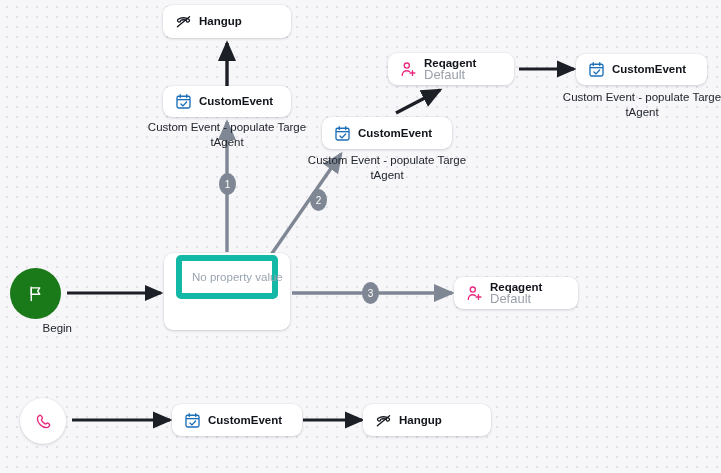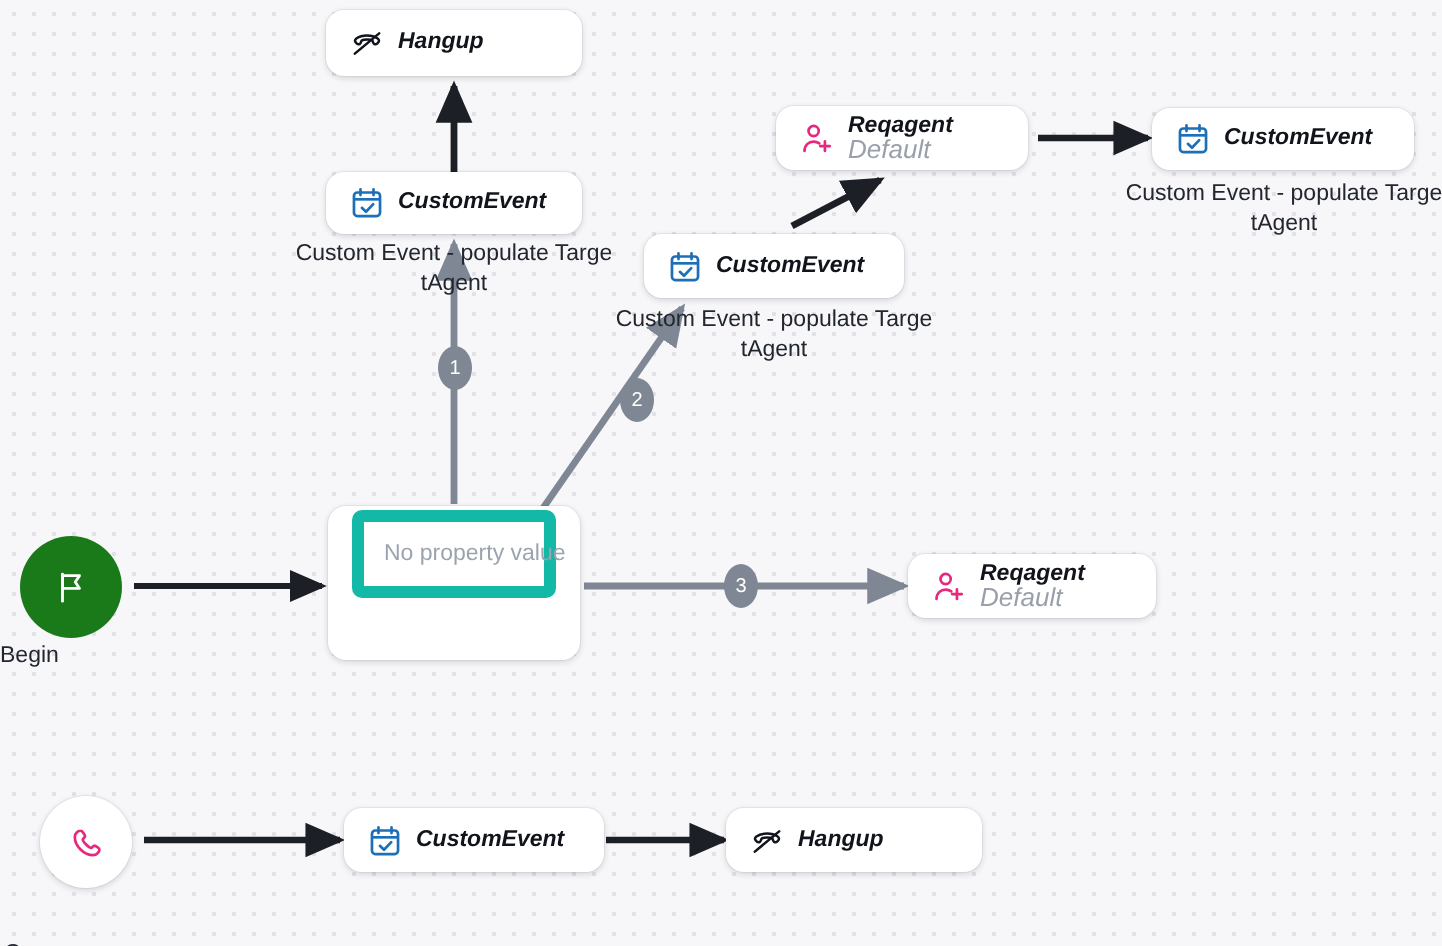--- a/index.html
+++ b/index.html
@@ -67,21 +67,20 @@
     font-size: 13px;
     color: #9aa0ab;
     line-height: 12px;
     white-space: nowrap;
     margin-top: -1px;
   }
   .titlewrap {
     display: flex;
     flex-direction: column;
     justify-content: flex-start;
-    font-style: italic;
   }
 
   
   .prop-box {
     margin: 2px 12px 12px 12px;
     height: 44px;
     border: 6px solid #14b8a6;
     border-radius: 5px;
     background: #ffffff;
     display: flex;
@@ -105,21 +104,21 @@
   }
   .circle-node.begin {
     background: #1a7a1a;
   }
   .circle-node.onanswer {
     background: #ffffff;
     box-shadow: 0 1px 3px rgba(20,25,40,.16), 0 0 0 .5px rgba(20,25,40,.05);
   }
   .circle-label {
     position: absolute;
-    text-align: left;
+    text-align: right;
     font-size: 11.5px;
     color: #22262e;
     white-space: nowrap;
   }
 
   
   .edge-caption {
     position: absolute;
     font-size: 11.5px;
     color: #22262e;

